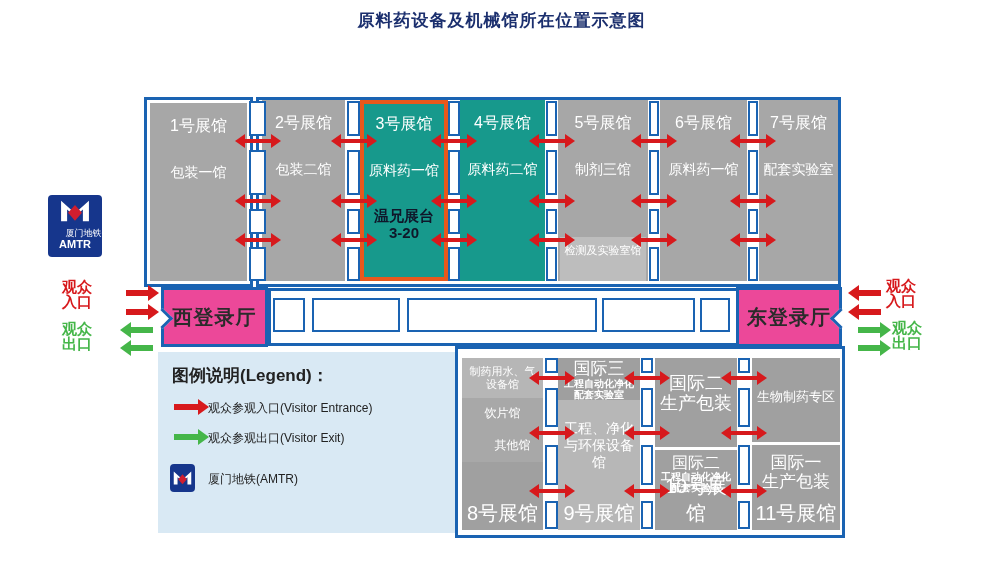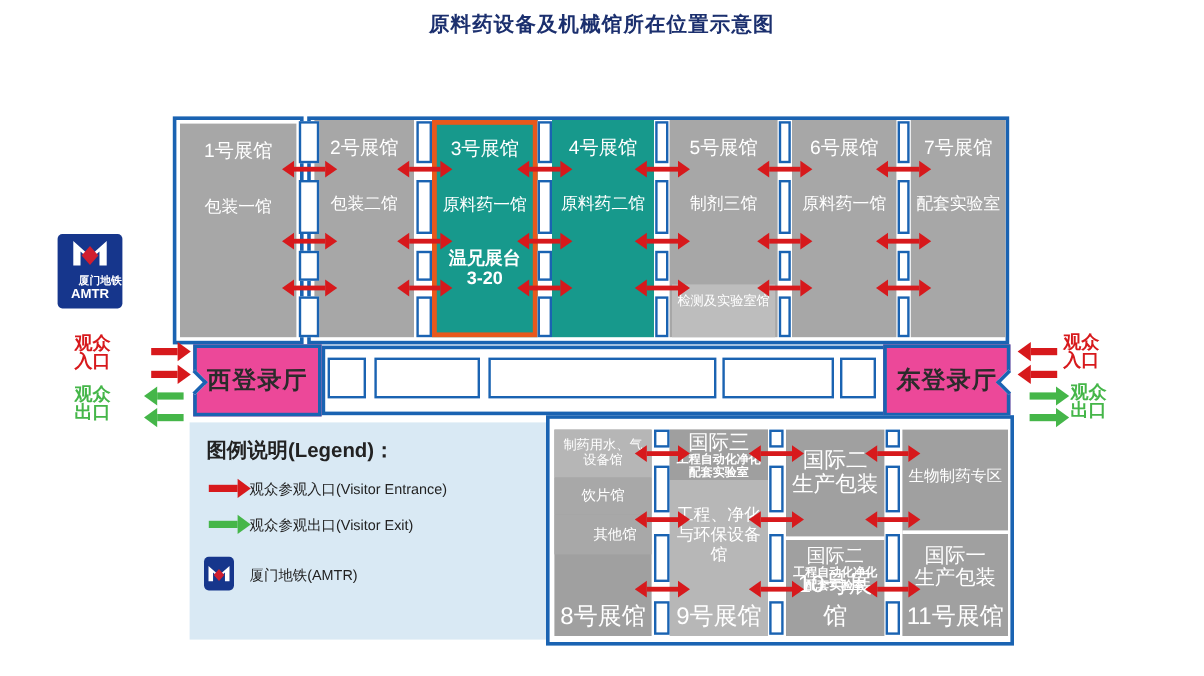--- a/index.html
+++ b/index.html
@@ -10,21 +10,21 @@
   *{box-sizing:border-box;margin:0;padding:0;font-family:"Liberation Sans","DejaVu Sans",sans-serif;}
   body{background:#fff;}
   #stage{position:relative;width:1003px;height:563px;background:#fff;overflow:hidden;}
   .title{position:absolute;left:0;top:9px;width:100%;text-align:center;
          font-size:17px;font-weight:bold;color:var(--navy);letter-spacing:1px;}
   .bigbox{position:absolute;border:3px solid var(--blue);background:#fff;}
   .hall{position:absolute;background:var(--hallgray);color:#fff;text-align:center;}
   .hall.teal{background:var(--teal);}
   .hno{position:absolute;left:0;right:0;top:13px;font-size:16px;font-weight:500;}
   .hname{position:absolute;left:0;right:0;top:61px;font-size:14px;font-weight:500;}
-  .booth{position:absolute;left:0;right:0;color:#ffffff;font-weight:bold;font-size:15px;line-height:16px;}
+  .booth{position:absolute;left:0;right:0;color:#0f172a;font-weight:bold;font-size:15px;line-height:16px;}
   .subhall{position:absolute;background:#bdbdbd;color:#fff;font-size:11px;text-align:center;padding-top:6px;}
   .seg{position:absolute;border:2px solid var(--blue);background:#fff;}
   .darrow{position:absolute;height:4px;background:currentColor;color:var(--red);}
   .darrow::before{content:"";position:absolute;left:-10px;top:-5px;width:0;height:0;
       border-top:7px solid transparent;border-bottom:7px solid transparent;border-right:10px solid currentColor;}
   .darrow::after{content:"";position:absolute;right:-10px;top:-5px;width:0;height:0;
       border-top:7px solid transparent;border-bottom:7px solid transparent;border-left:10px solid currentColor;}
   .sarrow{position:absolute;height:6px;background:currentColor;}
   .sarrow.r::after{content:"";position:absolute;right:-11px;top:-5px;width:0;height:0;
       border-top:8px solid transparent;border-bottom:8px solid transparent;border-left:11px solid currentColor;}
@@ -50,21 +50,21 @@
 
 <div id="stage">
 
   <div class="title">原料药设备及机械馆所在位置示意图</div>
 
   <div class="metro-badge" style="left:48px;top:195px;width:54px;height:62px;">
     <svg width="38" height="26" viewBox="0 0 36 28" style="margin-top:3px">
       <path d="M3 25 V3 L18 16.5 L33 3 V25 H26.5 V12.5 L18 20 L9.5 12.5 V25 Z" fill="#ffffff"></path>
       <path d="M18 7.5 L25.5 16 L18 24.5 L10.5 16 Z" fill="#d01e2f"></path>
     </svg>
-    <div style="font-size:9px;font-weight:bold;line-height:10px;padding-left:17px;">厦门地铁</div>
+    <div style="font-size:9px;font-weight:normal;line-height:10px;padding-left:17px;">厦门地铁</div>
     <div style="font-size:11px;font-weight:bold;line-height:12px;">AMTR</div>
   </div>
 
   <div class="bigbox" style="left:144px;top:97px;width:109px;height:190px;">
     <div class="hall" style="left:3px;top:3px;width:97px;height:178px;position:absolute;">
       <div class="hno">1号展馆</div>
       <div class="hname">包装一馆</div>
     </div>
   </div>
 

